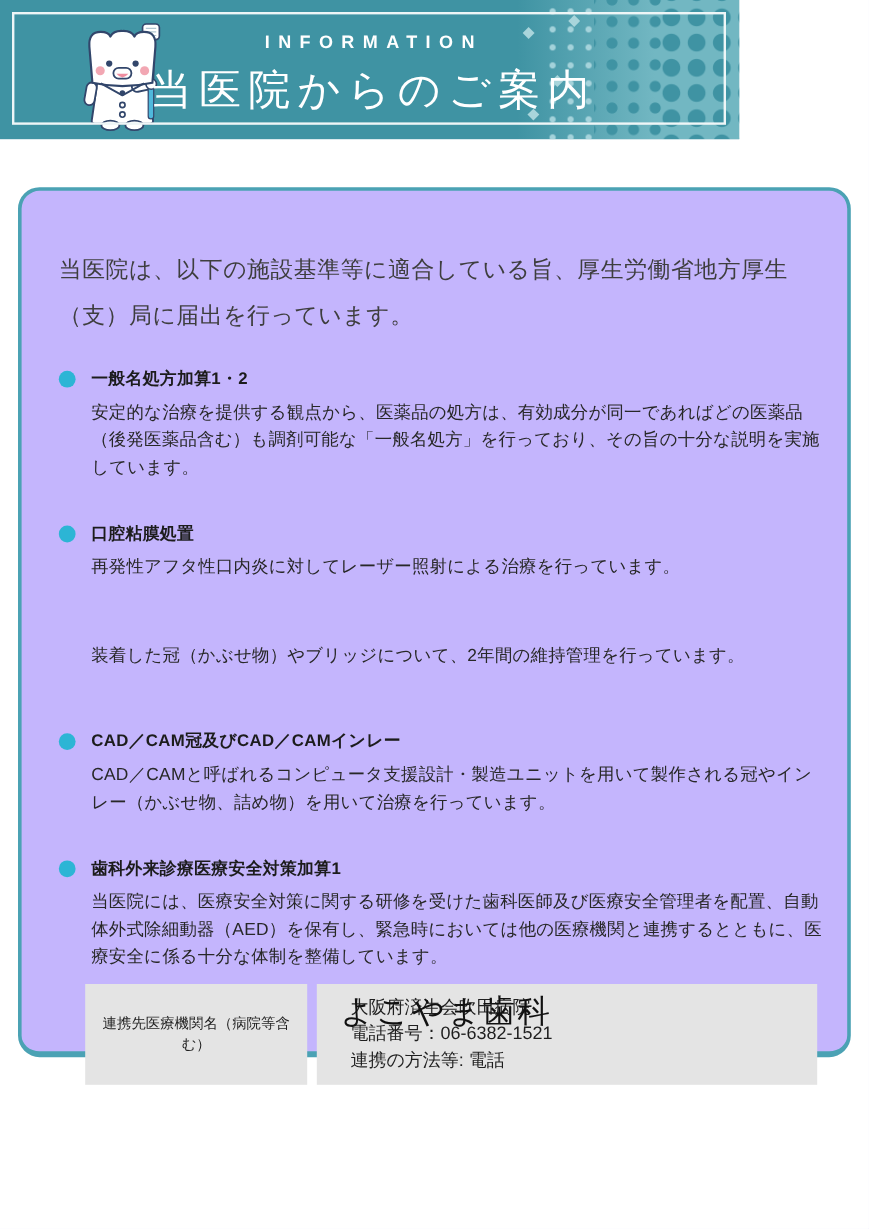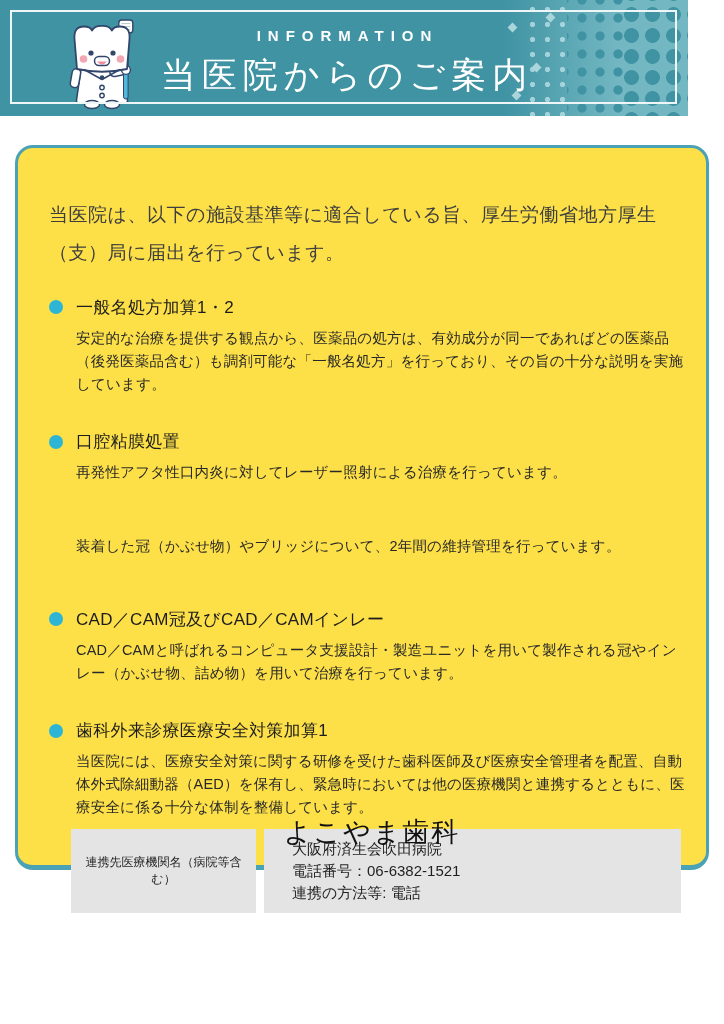--- a/index.html
+++ b/index.html
@@ -6,21 +6,21 @@
   html,body { width:724px; height:1024px; }
   body {
     font-family:"Liberation Sans","DejaVu Sans",sans-serif;
     background:#ffffff; position:relative; overflow:hidden;
     color:#2b2b2b;
   }
   .page { position:absolute; inset:0; background:#ffffff; }
 
   
   .banner {
-    position:absolute; left:0; top:0; width:688px; height:116px;
+    position:absolute; left:0; top:0; width:616px; height:116px;
     background:#3f93a3; overflow:hidden;
   }
   .halftone {
     position:absolute; right:0; top:0; bottom:0; width:185px;
     background:linear-gradient(to right, rgba(114,183,194,0) 0%, #72b7c2 62%);
   }
   .dots { position:absolute; top:0; bottom:0; }
   .dots-sm {
     left:18px; width:52px;
     background-image:radial-gradient(circle, rgba(178,219,226,0.85) 2.2px, transparent 3px);
@@ -52,39 +52,39 @@
   .eyebrow {
     font-size:15px; font-weight:bold; letter-spacing:7px; text-indent:7px;
   }
   .big-title {
     margin-top:8px; font-size:35px; font-weight:normal;
     letter-spacing:6px; text-indent:6px;
   }
 
   
   .card {
-    position:absolute; left:15px; top:145px; width:694px; height:725px;
-    background:#fde047;
+    position:absolute; left:15px; top:156px; width:694px; height:725px;
+    background:#c4b5fd;
     border:3px solid #4ba2b4; border-bottom-width:5px;
     border-radius:18px;
     padding:48px 30px 0 31px;
   }
   .intro {
     width:648px; font-size:19px; line-height:2.02; color:#3e3e3e;
     letter-spacing:0.5px; margin-bottom:23px;
   }
   .item { margin-bottom:34px; }
   .item:nth-child(2), .item:nth-child(3) { margin-bottom:50px; }
   .item:nth-child(5) { margin-bottom:9px; }
   .item-head { display:flex; align-items:center; gap:13px; }
   .bullet {
     width:14px; height:14px; border-radius:50%; background:#2cb5d5;
     flex:0 0 auto;
   }
-  .item-title { font-size:17px; font-weight:normal; color:#1c1c1c; letter-spacing:0.3px; }
+  .item-title { font-size:14px; font-weight:bold; color:#1c1c1c; letter-spacing:0.3px; }
   .item-desc {
     margin:8px 12px 0 27px; width:610px;
     font-size:14.5px; line-height:1.6; color:#282828; letter-spacing:0.2px;
   }
 
   
   .partner-table { display:flex; gap:8px; margin-left:22px; width:610px; }
   .cell { background:#e4e4e4; }
   .cell-label {
     width:185px; min-height:74px; display:flex; align-items:center;

